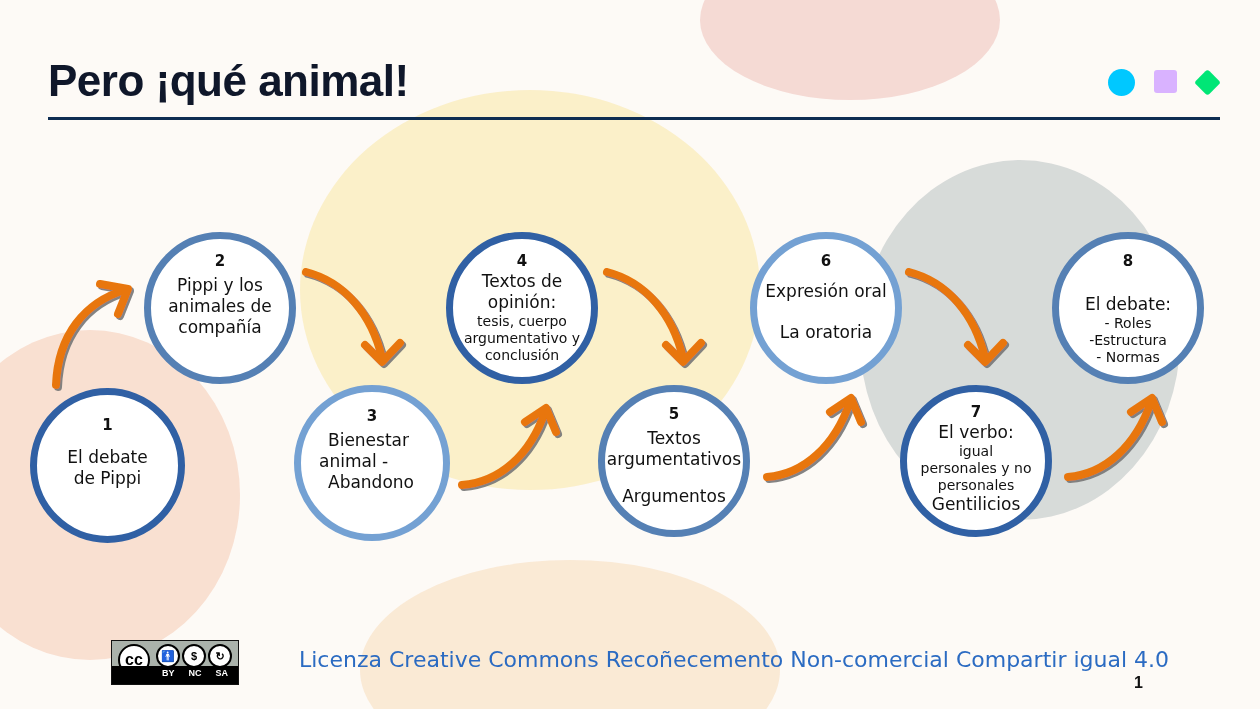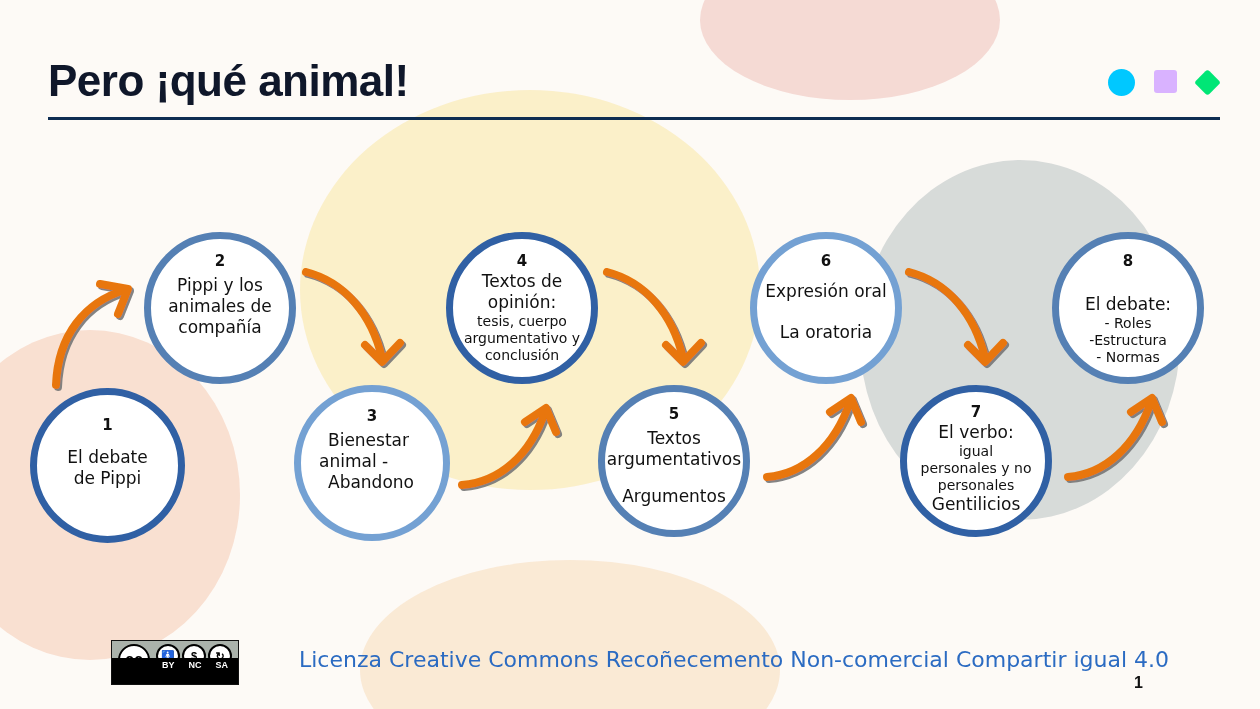--- a/index.html
+++ b/index.html
@@ -26,21 +26,21 @@
     display:flex; flex-direction:column; align-items:center;
     text-align:center; color:#111; font-size:16px; line-height:20px;
   }
   .node .num { font-weight:bold; font-size:15px; margin-bottom:4px; }
   .node .main { font-size:17px; line-height:21px; }
   .node .sub { font-size:14px; line-height:17px; }
   .cc-badge {
     position:absolute; left:111px; top:640px; width:128px; height:45px;
     background:#aab2ab; border:1px solid #111; box-sizing:border-box;
   }
-  .cc-badge .bar { position:absolute; left:0; right:0; bottom:0; height:26px; background:#000; display:flex; justify-content:flex-end; gap:14px; padding-right:10px; box-sizing:border-box; }
+  .cc-badge .bar { position:absolute; left:0; right:0; bottom:0; height:18px; background:#000; display:flex; justify-content:flex-end; gap:14px; padding-right:10px; box-sizing:border-box; }
   .cc-badge .bar span { color:#fff; font-size:9px; font-weight:bold; line-height:14px; font-family:"Liberation Sans", sans-serif; }
   .cc-icon { position:absolute; top:3px; width:24px; height:24px; border-radius:50%; background:#fff; border:2px solid #000; box-sizing:border-box; display:flex; align-items:center; justify-content:center; font-size:11px; font-weight:bold; color:#000; font-family:"Liberation Sans", sans-serif; }
   .cc-main { left:6px; width:32px; height:32px; top:3px; font-size:16px; }
   .license { position:absolute; left:299px; top:647px; font-size:22px; color:#2b6bc2; font-family:"DejaVu Sans", sans-serif; }
   .page-num { position:absolute; left:1134px; top:674px; font-size:16px; font-weight:bold; color:#111; font-family:"Liberation Sans", sans-serif; }
 </style>
 </head>
 <body>
 
 <div class="bg-blob" style="left:300px;top:90px;width:460px;height:400px;background:#f6c300;"></div>

